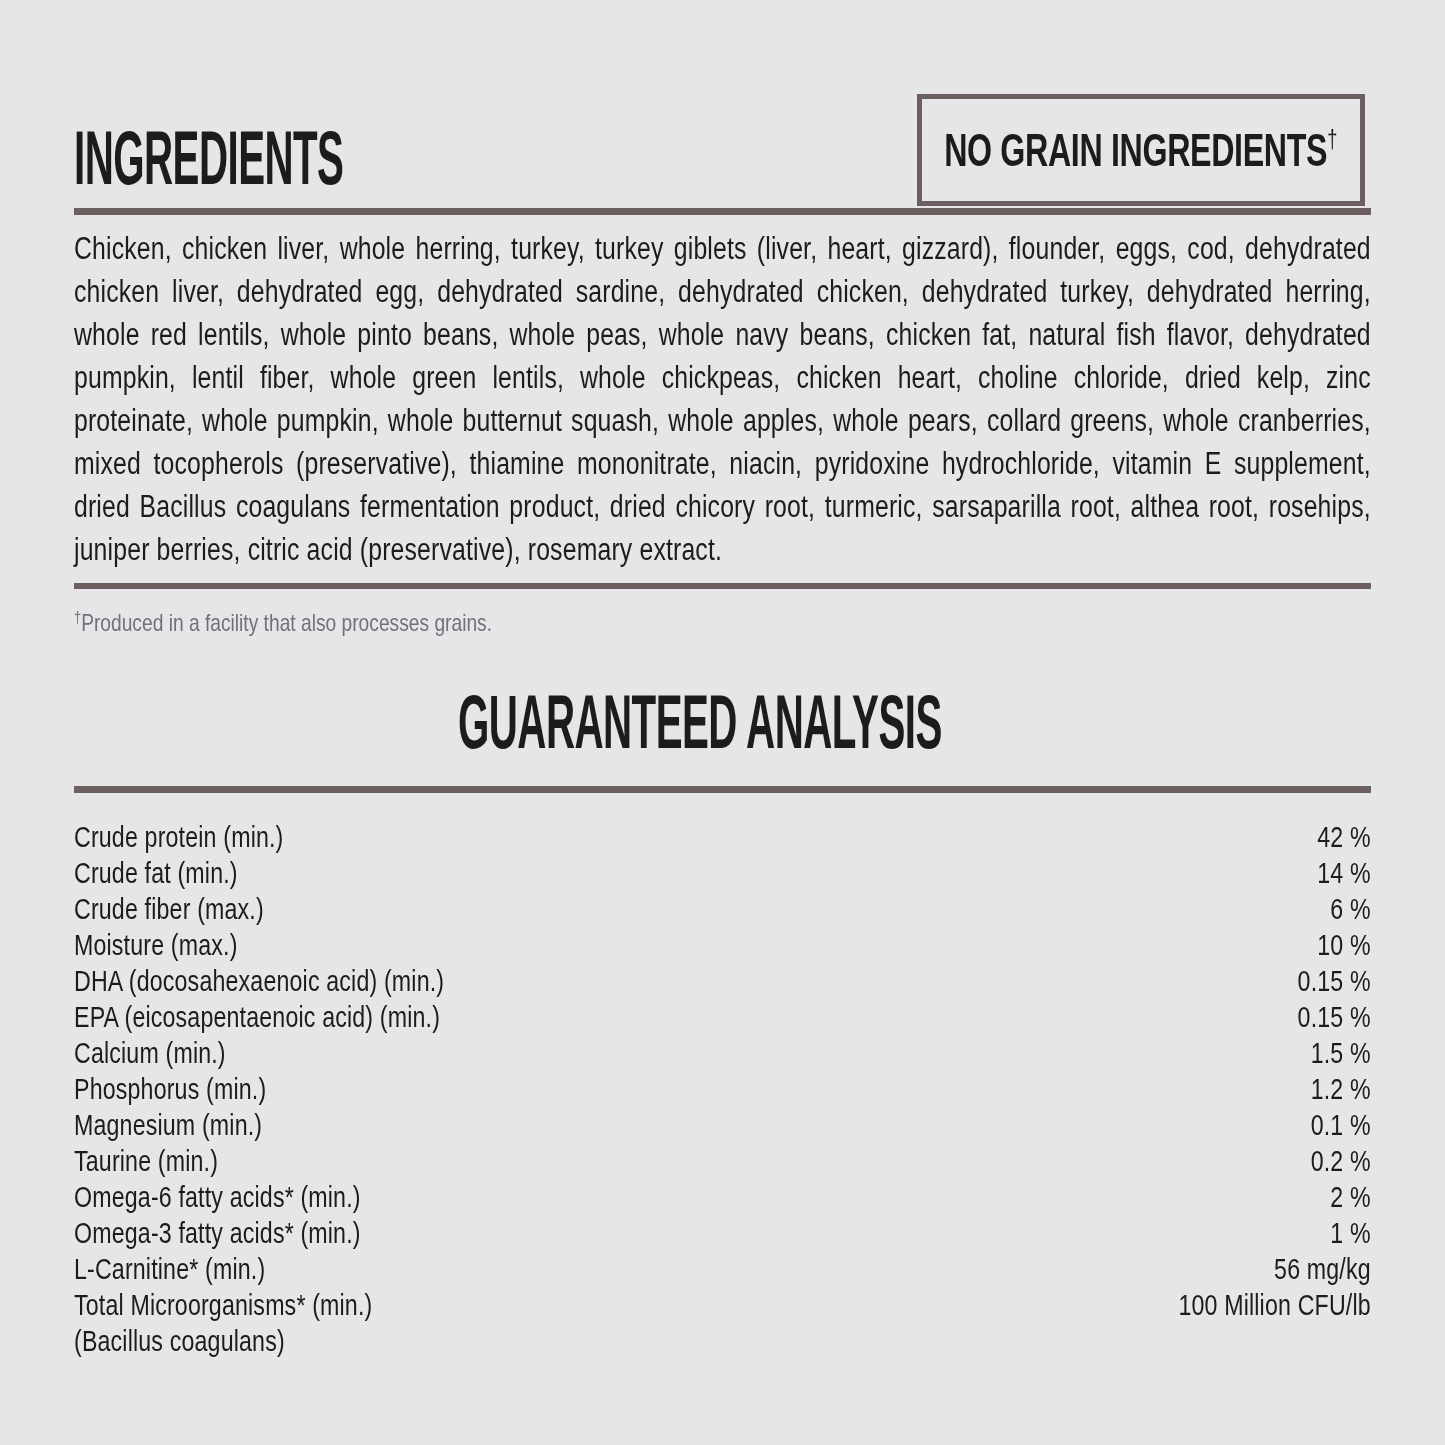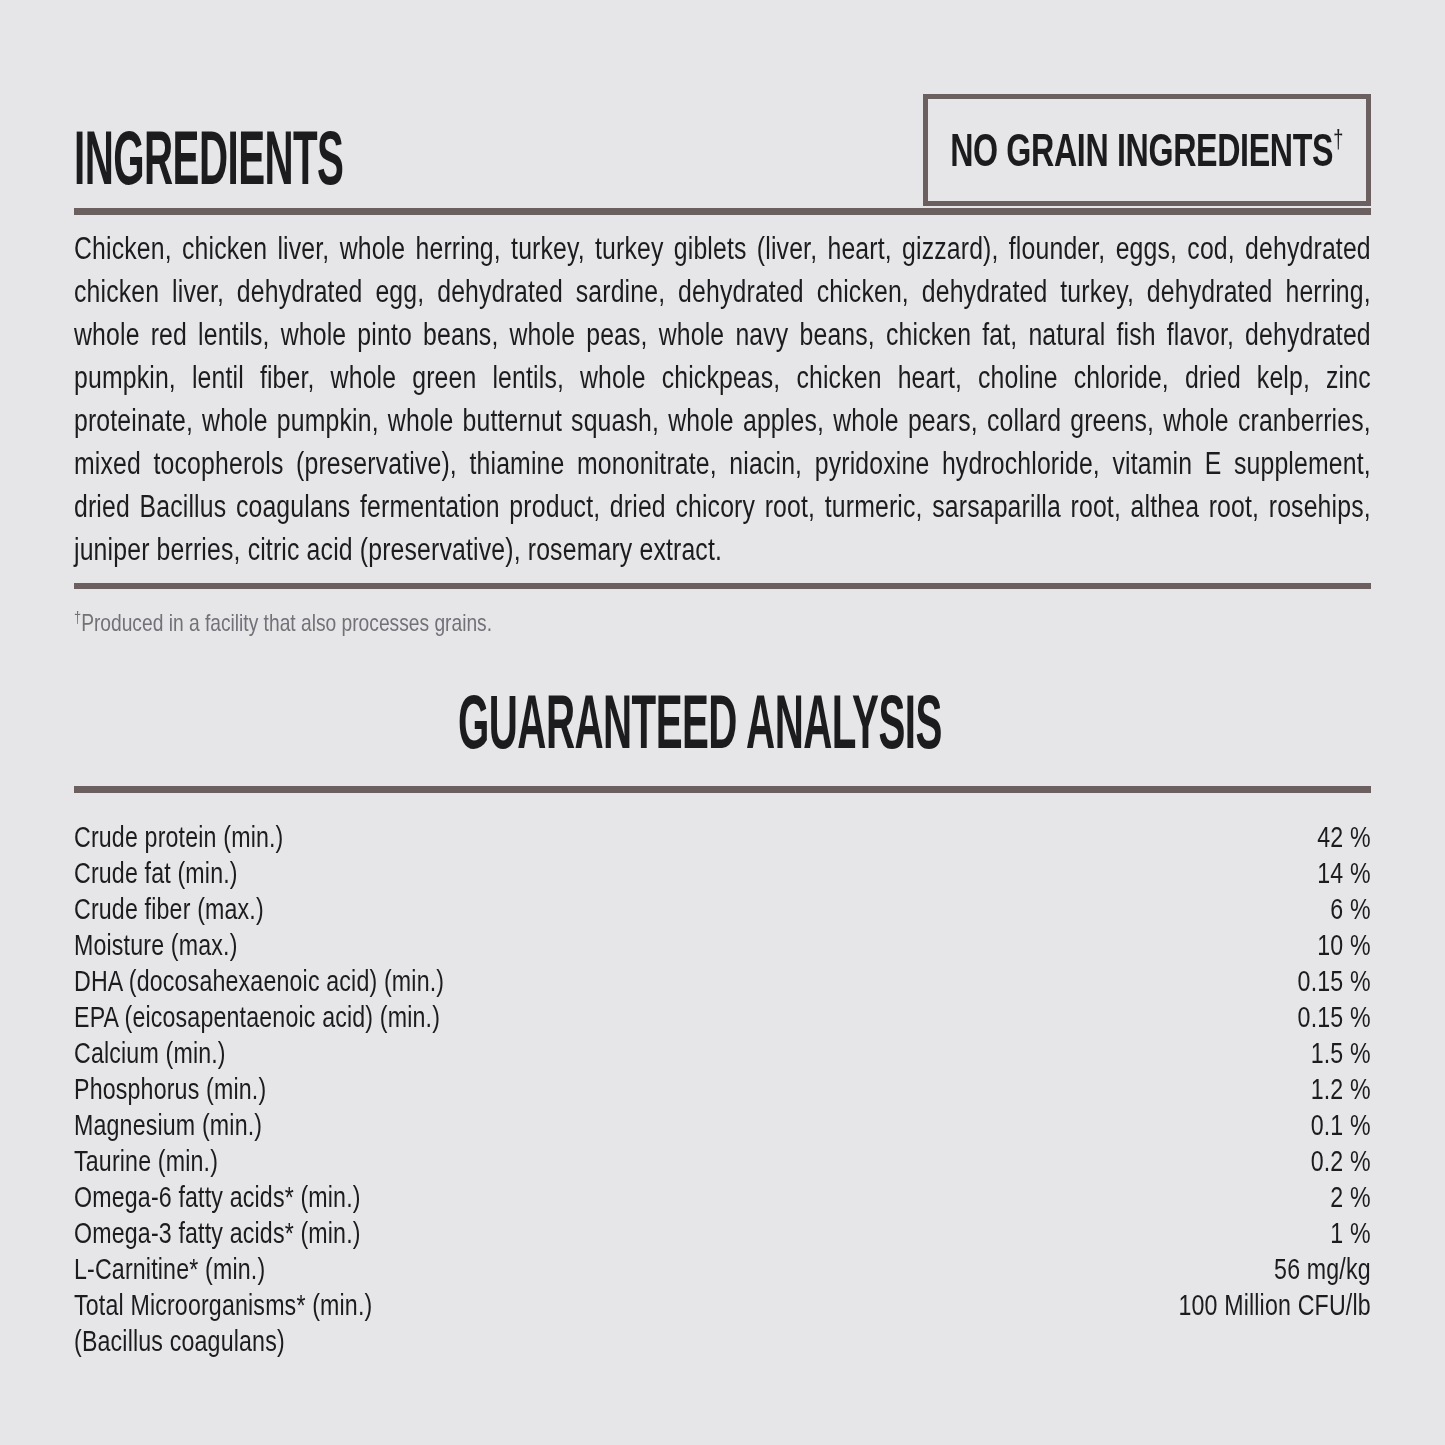--- a/index.html
+++ b/index.html
@@ -39,21 +39,21 @@
     transform:scaleX(0.53);
     transform-origin:0 50%;
     letter-spacing:-1px;
   }
   .header .big-title{
     position:absolute;
     left:0;bottom:10px;
   }
   .badge{
     position:absolute;
-    right:0;top:66px;
+    right:6px;top:66px;
     width:448px;height:112px;
     border:5px solid var(--rule);
     display:flex;align-items:center;justify-content:center;
     overflow:hidden;
   }
   .badge-text{
     font-size:46px;
     font-weight:700;
     transform:scaleX(0.70);
     transform-origin:50% 50%;

